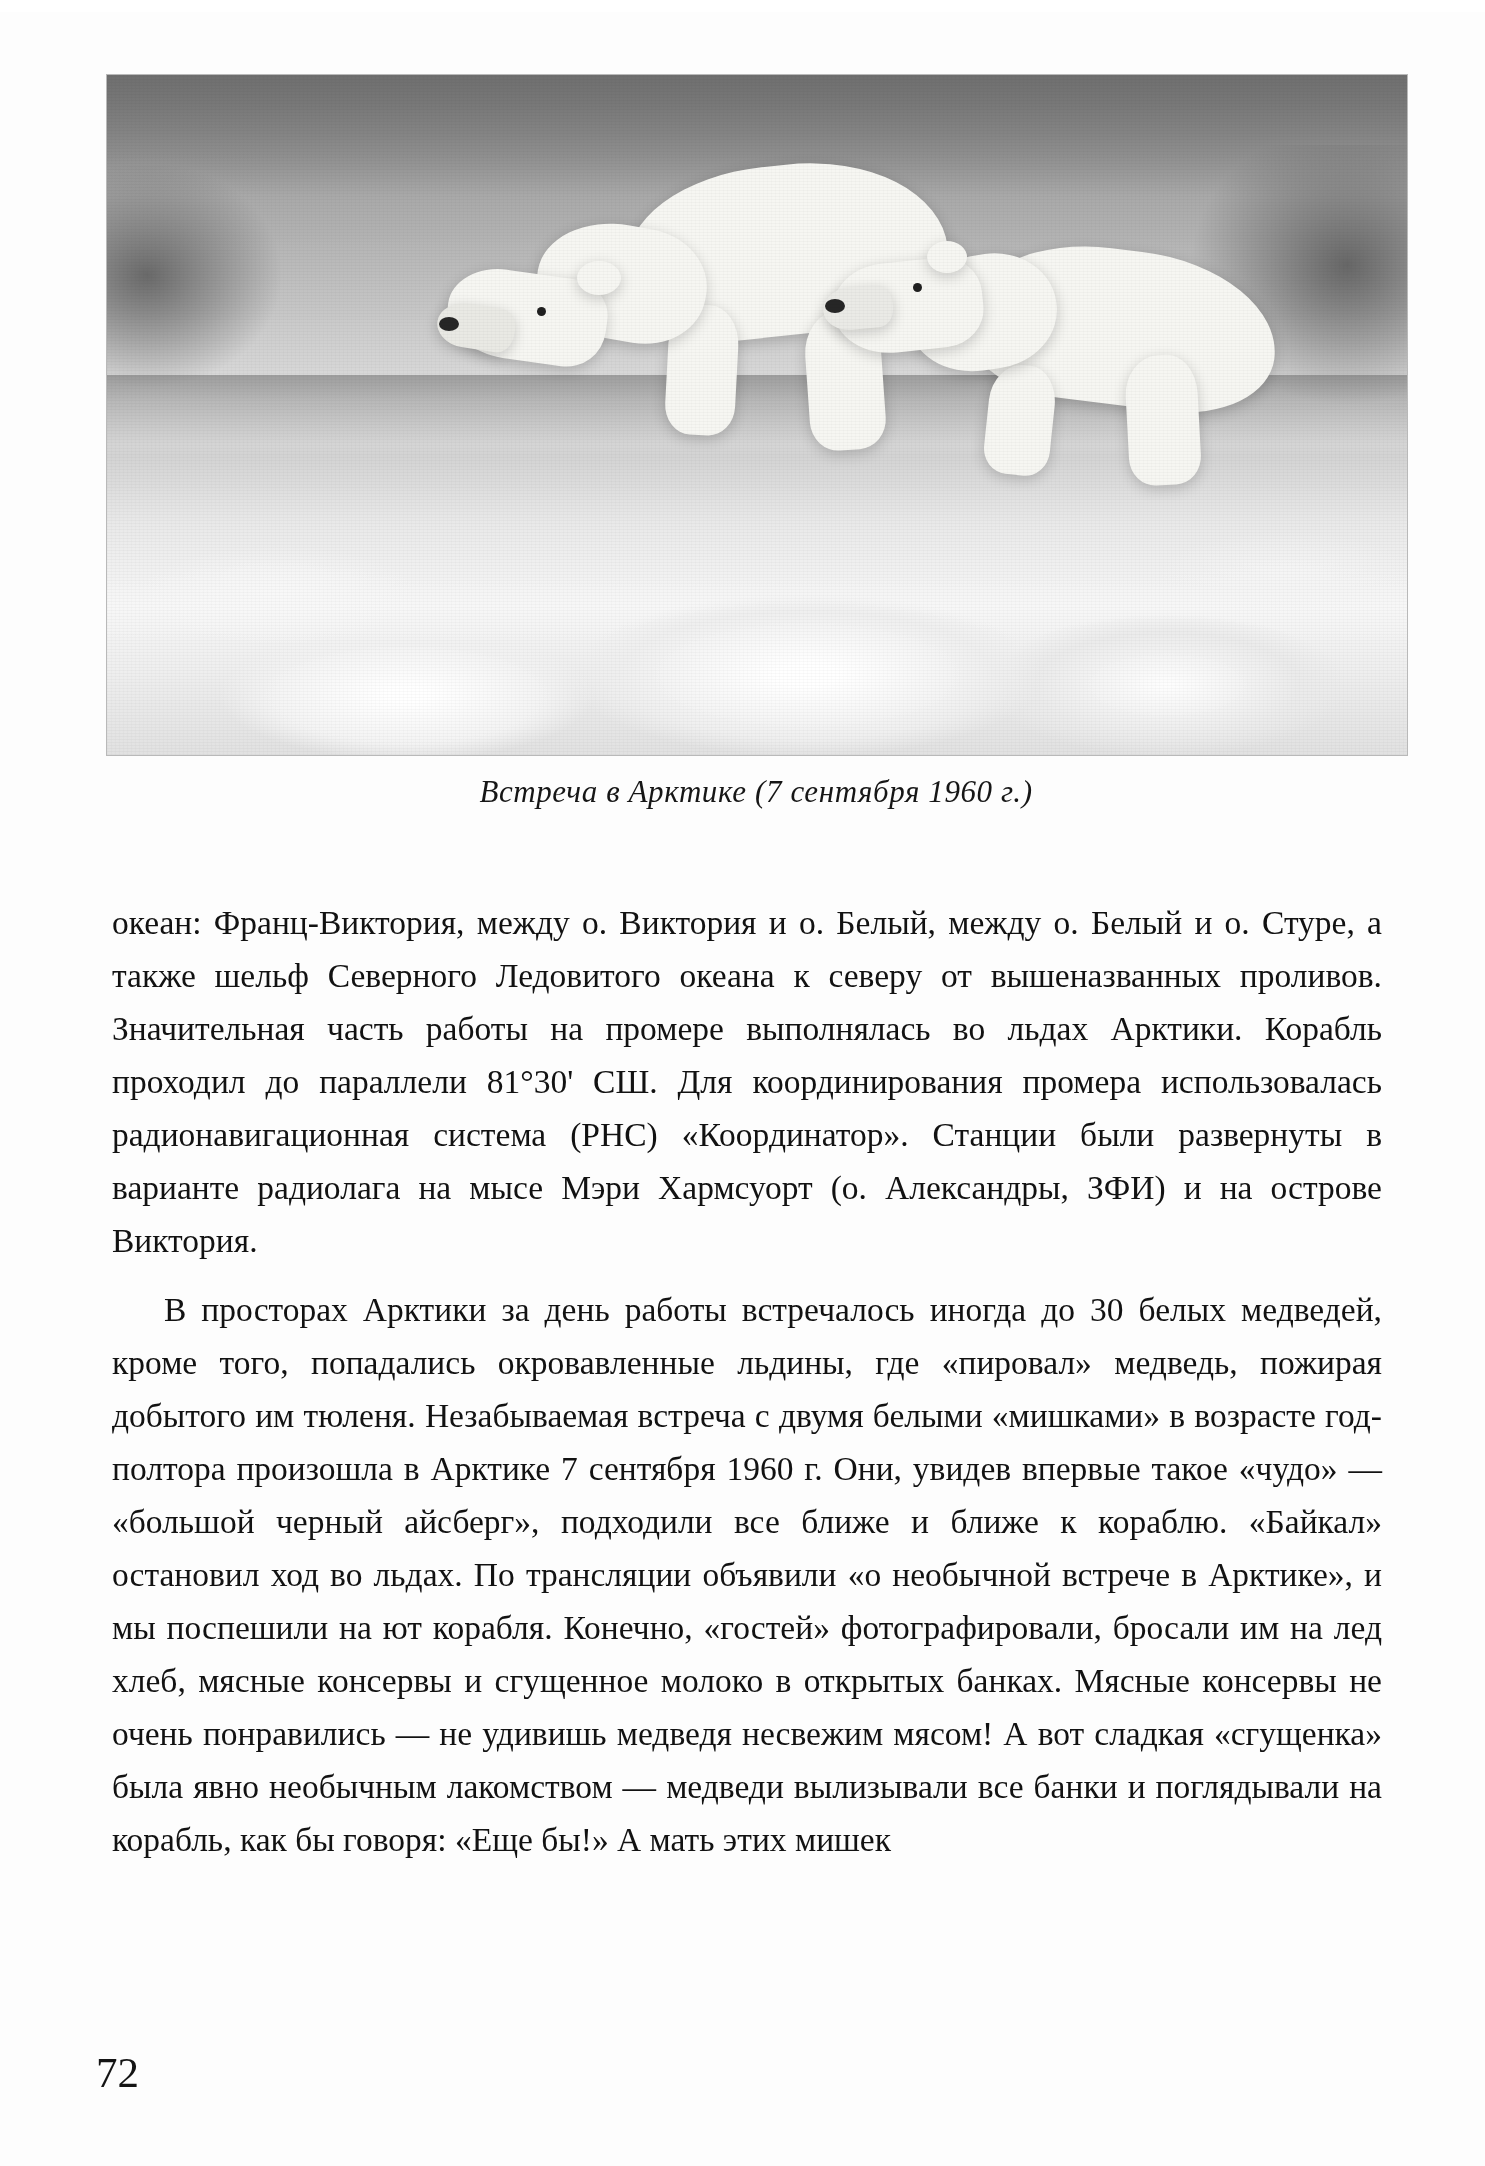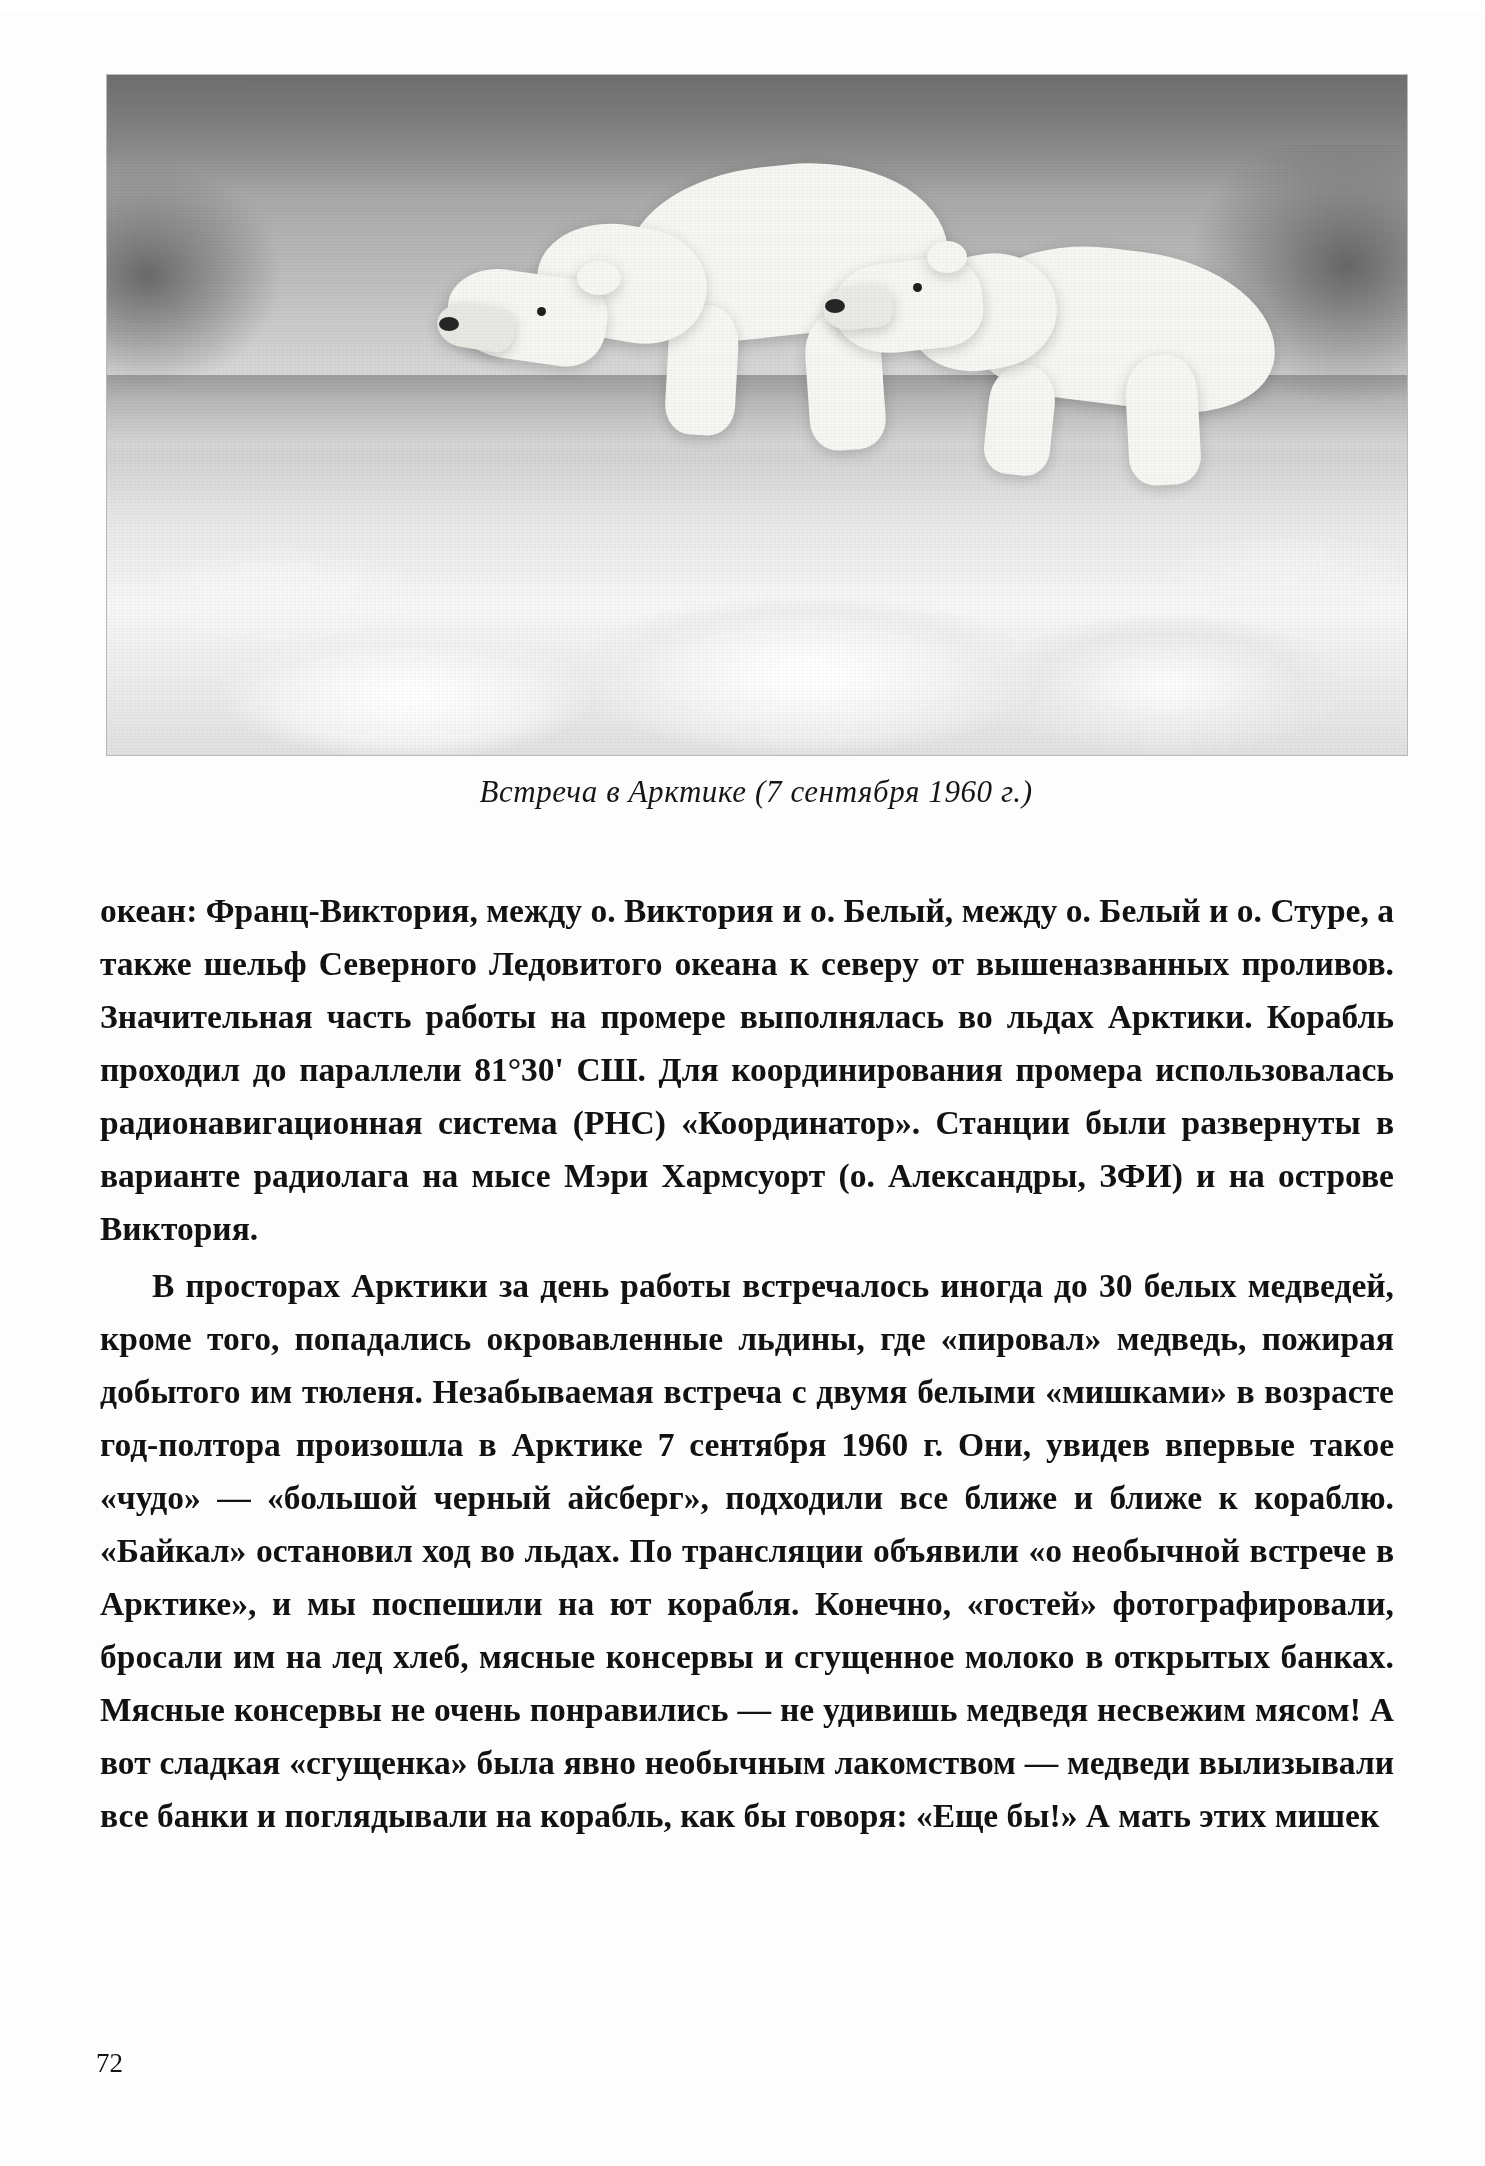--- a/index.html
+++ b/index.html
@@ -211,33 +211,32 @@
     position: absolute;
     left: 96px;
     top: 868px;
     width: 1302px;
     font-size: 33.5px;
     line-height: 53px;
     color: #121212;
     text-align: justify;
   }
   .body-text p {
-    margin: 4px;
-    font-weight: bold;
+    margin: 16px;
   }
   .body-text p.indent {
     text-indent: 52px;
   }
 
   
   .page-number {
     position: absolute;
     left: 96px;
     top: 2036px;
-    font-size: 27px;
+    font-size: 43px;
     color: #141414;
   }
 </style>
 </head>
 <body>
 
 <div class="page">
 
   <div class="photo-wrap">
     <div class="photo-canvas"></div>

